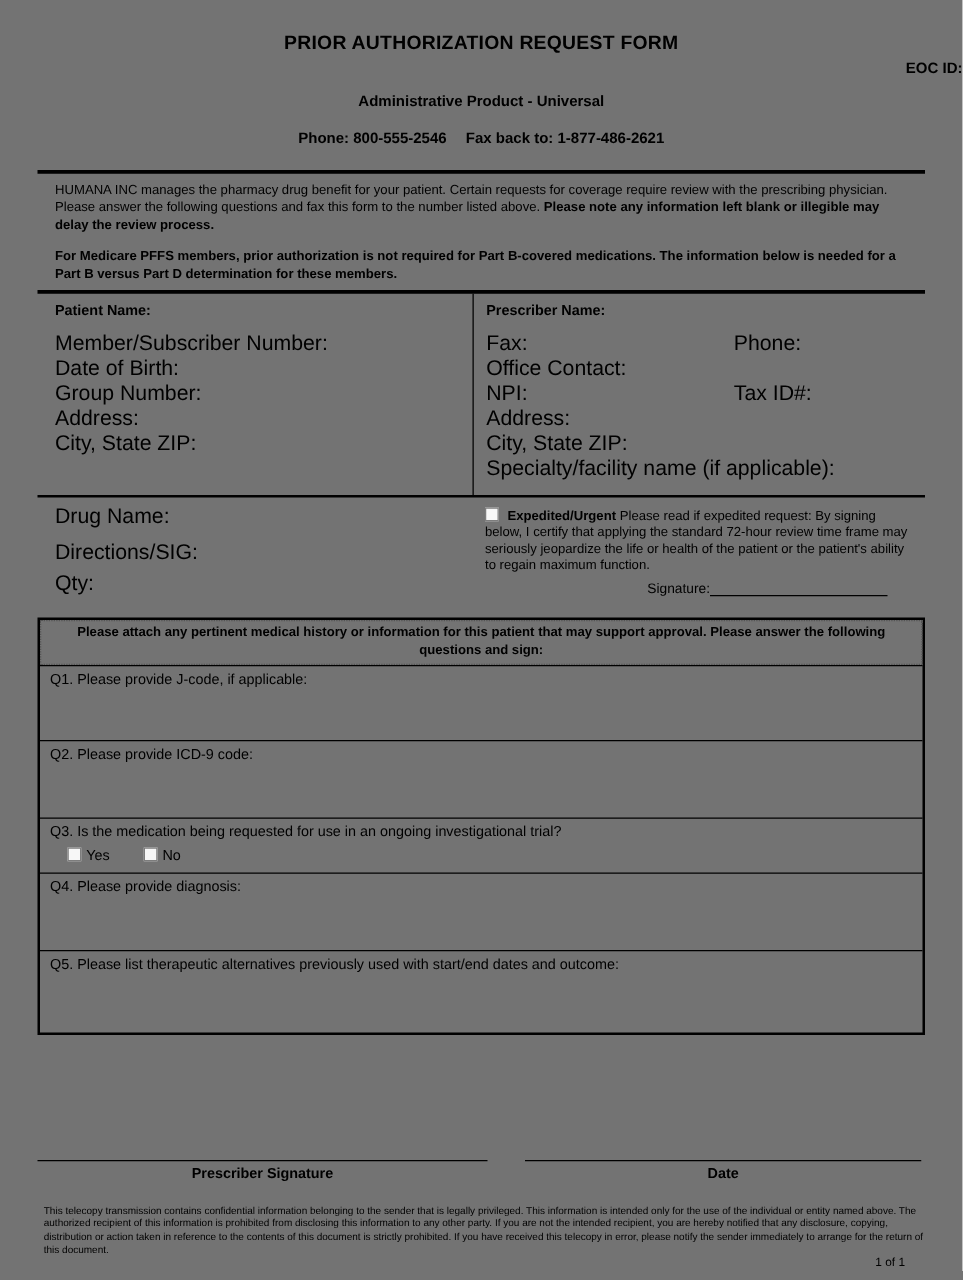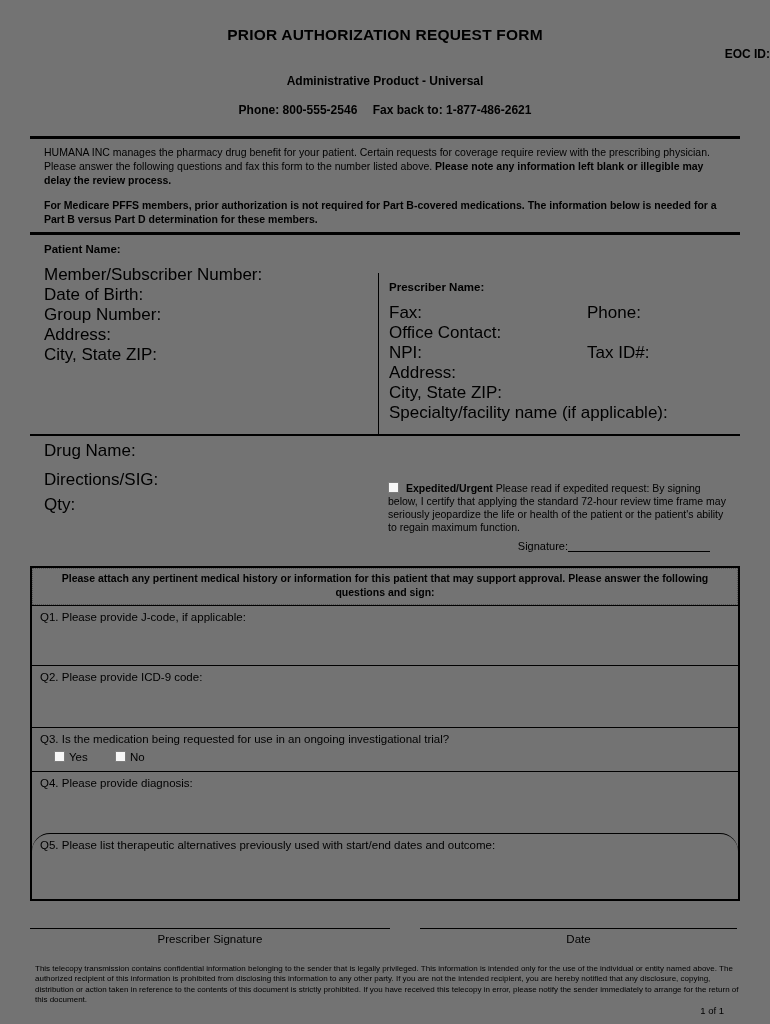--- a/index.html
+++ b/index.html
@@ -31,21 +31,21 @@
   .rule-thick.first { margin-top: 19px; }
   .rule-med   { height: 2px; background: #000; margin: 0 30px; }
 
   
   .intro { margin: 0 30px; padding: 7px 14px 5px; font-size: 10.5px; line-height: 1.33; }
   .intro .p2 { margin-top: 11px; font-weight: bold; }
 
   
   .twocol { margin: 0 30px; display: flex; align-items: stretch; }
   .col-l { width: 348px; box-sizing: border-box; padding: 8px 14px 8px; }
-  .col-r { flex: 1; box-sizing: border-box; padding: 8px 10px 8px; border-left: 1px solid #000; margin-top: 38px; }
+  .col-r { flex: 1; box-sizing: border-box; padding: 8px 10px 8px; border-left: 1px solid #000; }
   .col-r.noline { border-left: none; }
 
   .frow { font-size: 17px; line-height: 13px; margin-bottom: 7px; }
   .frow.head { font-weight: bold; font-size: 11.5px; margin-bottom: 12px; }
   .pair { display: flex; }
   .pair .first { width: 198px; }
 
   
   .drug .col-l .frow.sp1 { margin-top: 16px; }
   .drug .col-l .frow.sp2 { margin-top: 12px; }
@@ -67,33 +67,33 @@
   .qtable { margin: 6px 30px 0; border: 2px solid #000; }
   .qheader {
     font-weight: bold; text-align: center; font-size: 10.5px;
     line-height: 1.32; padding: 3px 14px 4px;
     border: 1px dotted #555;
   }
   .qcell { border-top: 1px solid #000; font-size: 11.5px; padding: 5px 8px; box-sizing: border-box; }
   .qcell.h60 { min-height: 60px; }
   .qcell.h62 { min-height: 62px; }
   .qcell.h44 { min-height: 44px; }
-  .qcell.h66 { min-height: 66px; border-radius: 18px; }
+  .qcell.h66 { min-height: 66px; }
   .q3-checks { margin-top: 6px; padding-left: 14px; font-size: 11.5px; }
   .q3-checks .gap { margin-left: 24px; }
 
   
   .sig-area {
     position: absolute; top: 928px; left: 30px; right: 33px;
     display: flex; justify-content: space-between;
   }
   .sig-block.left  { width: 360px; }
   .sig-block.right { width: 317px; }
   .sig-block .line { border-top: 1px solid #000; height: 0; }
-  .sig-block .lbl  { text-align: center; font-weight: normal; font-size: 11.5px; margin-top: 4px; }
+  .sig-block .lbl  { text-align: center; font-weight: bold; font-size: 11.5px; margin-top: 4px; }
 
   .legal {
     position: absolute; top: 964px; left: 35px; right: 30px;
     font-size: 8px; line-height: 1.3; color: #000;
   }
   .pagenum { position: absolute; top: 1005px; right: 46px; font-size: 9.5px; }
 </style>
 </head>
 <body>
 

